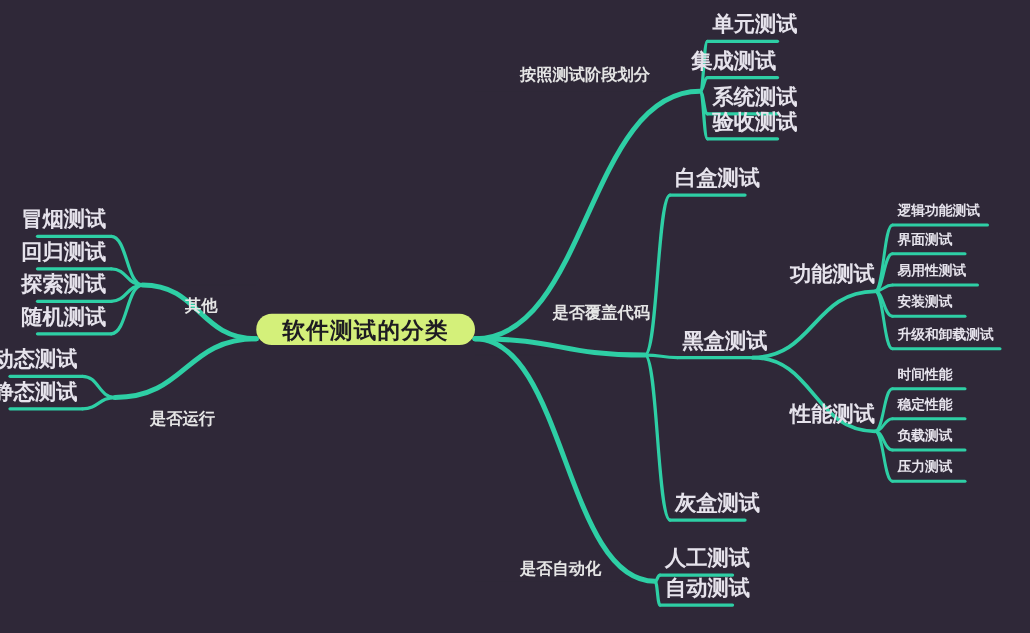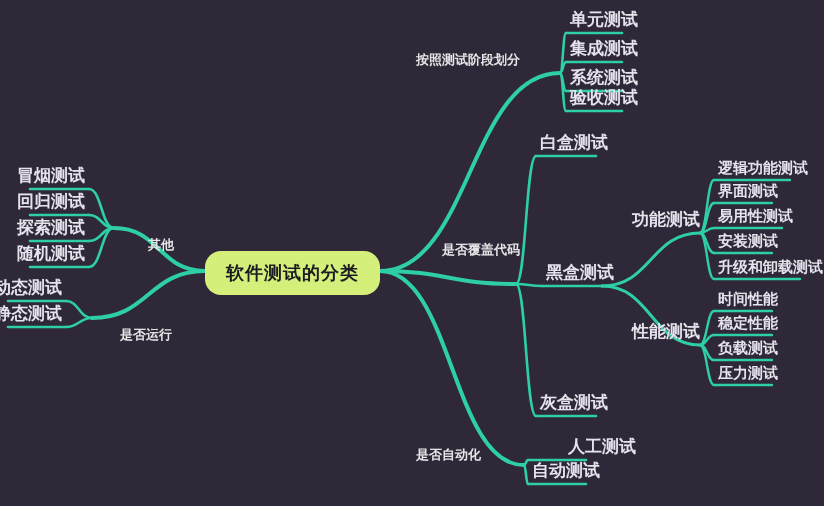--- a/index.html
+++ b/index.html
@@ -32,21 +32,21 @@
   }
   .node.lvl1 {
     font-size: 13px;
     color: #e5e5e5;
   }
   .node.lvl2 {
     font-size: 17px;
     color: #e6e3ec;
   }
   .node.lvl3 {
-    font-size: 15px;
+    font-size: 11px;
     color: #e6e3ec;
   }
   .node.anchor-end {
     transform: translate(-100%, -100%);
   }
   .node.anchor-mid {
     transform: translate(-50%, -100%);
     margin-top: 36px;
   }
   #root-node {
@@ -124,36 +124,36 @@
       <path d="M 700 345 C 707 345, 707 311, 714 311" fill="none" stroke="#2ecfa5" stroke-width="2.4" stroke-linecap="round" stroke-linejoin="round"></path>
       <path d="M 714 311 L 772 311" fill="none" stroke="#2ecfa5" stroke-width="2.4" stroke-linecap="round" stroke-linejoin="round"></path>
       <path d="M 700 345 C 707 345, 707 335, 714 335" fill="none" stroke="#2ecfa5" stroke-width="2.4" stroke-linecap="round" stroke-linejoin="round"></path>
       <path d="M 714 335 L 772 335" fill="none" stroke="#2ecfa5" stroke-width="2.4" stroke-linecap="round" stroke-linejoin="round"></path>
       <path d="M 700 345 C 707 345, 707 360, 714 360" fill="none" stroke="#2ecfa5" stroke-width="2.4" stroke-linecap="round" stroke-linejoin="round"></path>
       <path d="M 714 360 L 772 360" fill="none" stroke="#2ecfa5" stroke-width="2.4" stroke-linecap="round" stroke-linejoin="round"></path>
       <path d="M 700 345 C 707 345, 707 385, 714 385" fill="none" stroke="#2ecfa5" stroke-width="2.4" stroke-linecap="round" stroke-linejoin="round"></path>
       <path d="M 714 385 L 772 385" fill="none" stroke="#2ecfa5" stroke-width="2.4" stroke-linecap="round" stroke-linejoin="round"></path>
     </svg>
 
-  <div id="root-node" style="left: 205px; top: 251px; width: 175px; height: 44px; background: rgb(212, 240, 122); color: rgb(29, 27, 34);">
+  <div id="root-node" style="left: 205px; top: 251px; width: 175px; height: 25px; background: rgb(212, 240, 122); color: rgb(29, 27, 34);">
     <span>软件测试的分类</span>
   </div>
 
   <div id="labels">
       <div class="node lvl1" style="left: 416px; top: 66px;"><span>按照测试阶段划分</span></div>
       <div class="node lvl2" style="left: 570px; top: 28px;"><span>单元测试</span></div>
-      <div class="node lvl2" style="left: 570px; top: 57px; text-align: center;"><span>集成测试</span></div>
+      <div class="node lvl2" style="left: 553px; top: 57px; text-align: center;"><span>集成测试</span></div>
       <div class="node lvl2" style="left: 570px; top: 86px;"><span>系统测试</span></div>
       <div class="node lvl2" style="left: 570px; top: 106px;"><span>验收测试</span></div>
       <div class="node lvl1" style="left: 416px; top: 256px; margin-left: 26px;"><span>是否覆盖代码</span></div>
       <div class="node lvl2" style="left: 540px; top: 151px;"><span>白盒测试</span></div>
       <div class="node lvl2" style="left: 546px; top: 281px;"><span>黑盒测试</span></div>
       <div class="node lvl2" style="left: 540px; top: 411px;"><span>灰盒测试</span></div>
       <div class="node lvl1" style="left: 416px; top: 461px;"><span>是否自动化</span></div>
-      <div class="node lvl2" style="left: 532px; top: 455px; margin-left: 36px;"><span>人工测试</span></div>
+      <div class="node lvl2" style="left: 532px; top: 455px;"><span>人工测试</span></div>
       <div class="node lvl2" style="left: 532px; top: 479px;"><span>自动测试</span></div>
       <div class="node lvl1 anchor-mid" style="left: 161px; top: 215px;"><span>其他</span></div>
       <div class="node lvl2 anchor-end" style="left: 85px; top: 184px;"><span>冒烟测试</span></div>
       <div class="node lvl2 anchor-end" style="left: 85px; top: 210px;"><span>回归测试</span></div>
       <div class="node lvl2 anchor-end" style="left: 85px; top: 236px;"><span>探索测试</span></div>
       <div class="node lvl2 anchor-end" style="left: 85px; top: 262px;"><span>随机测试</span></div>
       <div class="node lvl1 anchor-mid" style="left: 146px; top: 305px;"><span>是否运行</span></div>
       <div class="node lvl2 anchor-end" style="left: 62px; top: 296px;"><span>动态测试</span></div>
       <div class="node lvl2 anchor-end" style="left: 62px; top: 322px;"><span>静态测试</span></div>
       <div class="node lvl2" style="left: 632px; top: 228px;"><span>功能测试</span></div>

